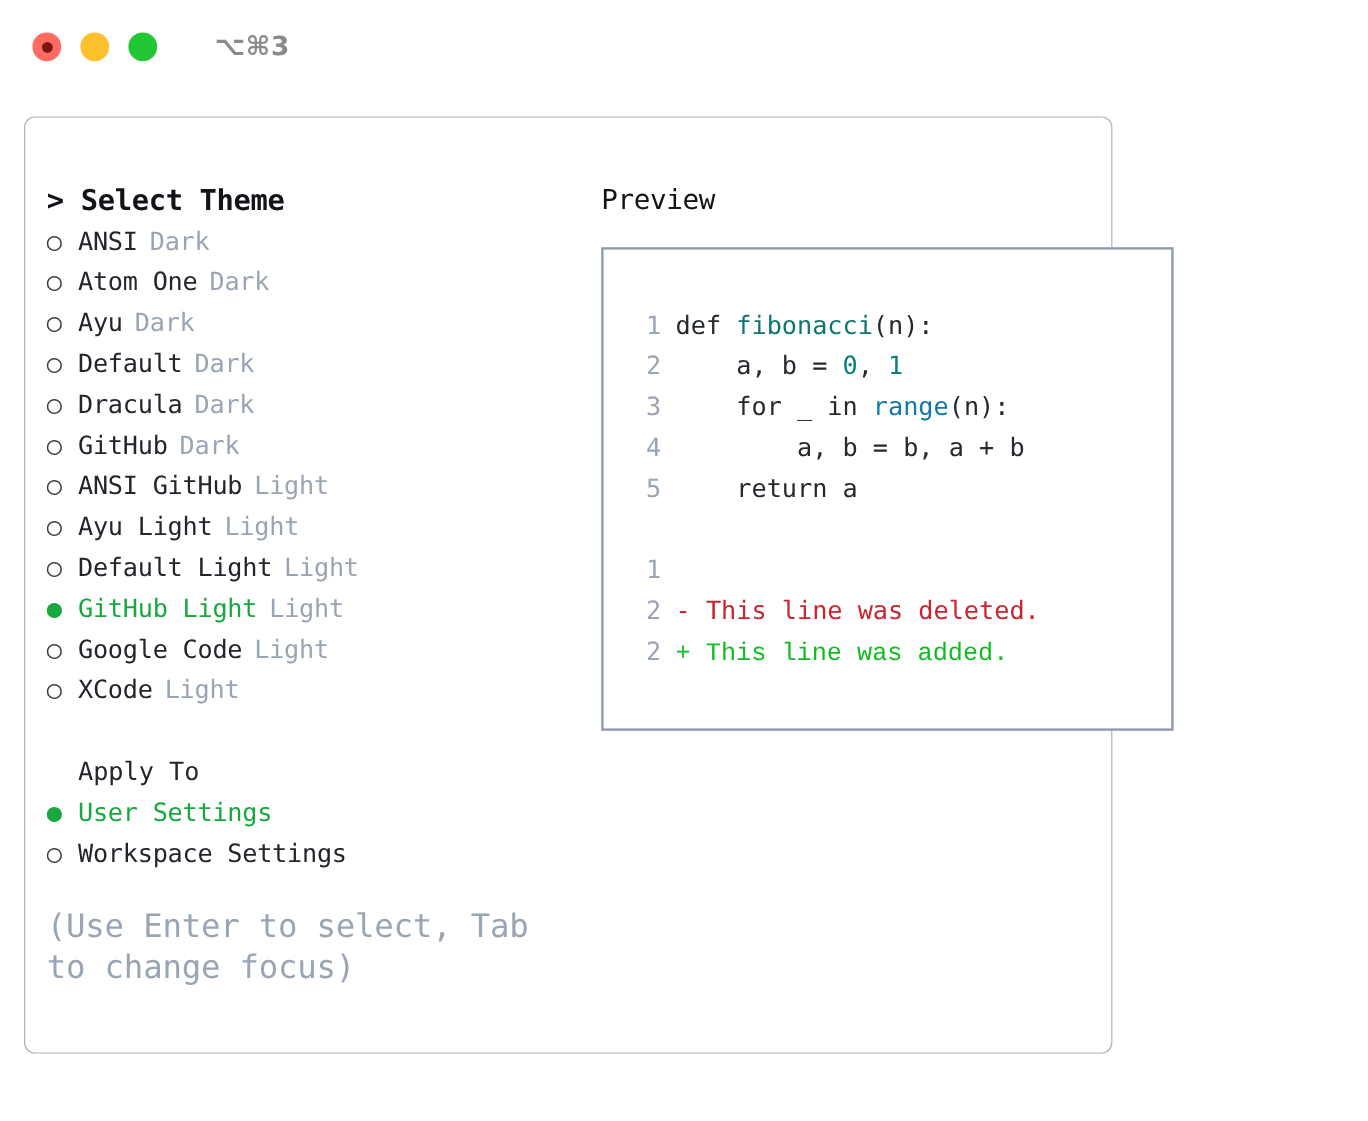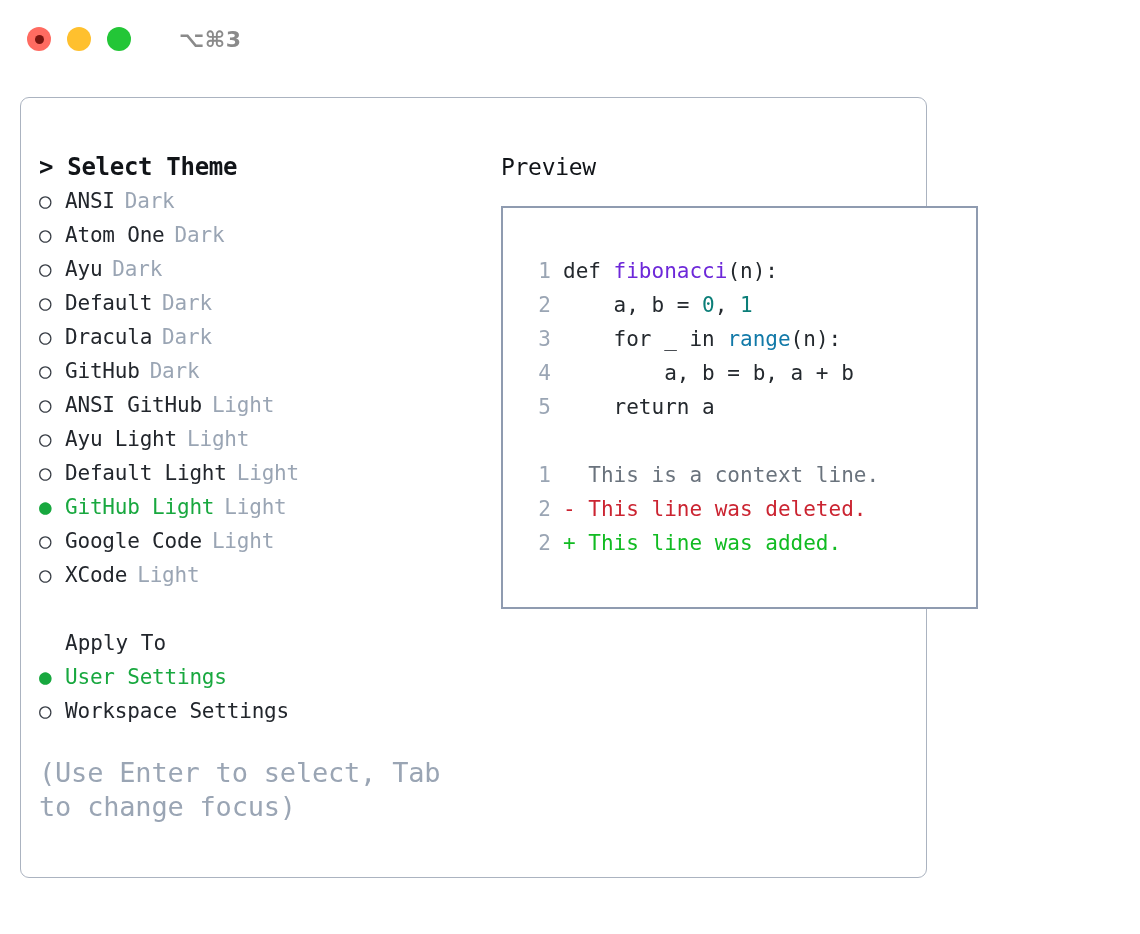--- a/index.html
+++ b/index.html
@@ -177,26 +177,26 @@
   }
   .lineno {
     display: inline-block;
     width: 28px;
     flex: 0 0 28px;
     text-align: right;
     color: #9aa5b4;
     margin-right: 12px;
   }
   .tok-plain  { color: #24292e; }
-  .tok-fn     { color: #6d28d9; }
+  .tok-fn     { color: #0f766e; }
   .tok-num    { color: #0b7e78; }
   .tok-builtin{ color: #1179a8; text-align: right; }
   .tok-ctx    { color: #6a737d; }
   .tok-del    { color: #cb2431; }
-  .tok-add    { color: #11bb22; }
+  .tok-add    { color: #11bb22; font-family: Liberation Mono, monospace; }
   .code-gap { height: 34px; }
 </style>
 </head>
 <body>
 
 <div id="window">
 
   <div id="titlebar">
     <div class="lights">
       <span class="light red">
@@ -250,21 +250,21 @@
       <div id="preview-box">
         <div id="code-block">
             <div class="code-line"><span class="lineno">1</span><span class="tok-plain">def </span><span class="tok-fn">fibonacci</span><span class="tok-plain">(n):</span></div>
             <div class="code-line"><span class="lineno">2</span><span class="tok-plain">    a, b = </span><span class="tok-num">0</span><span class="tok-plain">, </span><span class="tok-num">1</span></div>
             <div class="code-line"><span class="lineno">3</span><span class="tok-plain">    for _ in </span><span class="tok-builtin">range</span><span class="tok-plain">(n):</span></div>
             <div class="code-line"><span class="lineno">4</span><span class="tok-plain">        a, b = b, a + b</span></div>
             <div class="code-line"><span class="lineno">5</span><span class="tok-plain">    return a</span></div>
           </div>
         <div class="code-gap"></div>
         <div id="diff-block">
-            <div class="code-line"><span class="lineno">1</span><span class="tok-ctx">  This is a context line.</span></div>
+            <div class="code-line"><span class="lineno">1</span></div>
             <div class="code-line"><span class="lineno">2</span><span class="tok-del">- This line was deleted.</span></div>
             <div class="code-line"><span class="lineno">2</span><span class="tok-add">+ This line was added.</span></div>
           </div>
       </div>
     </div>
 
   </div>
 </div>
 
 </body></html>

